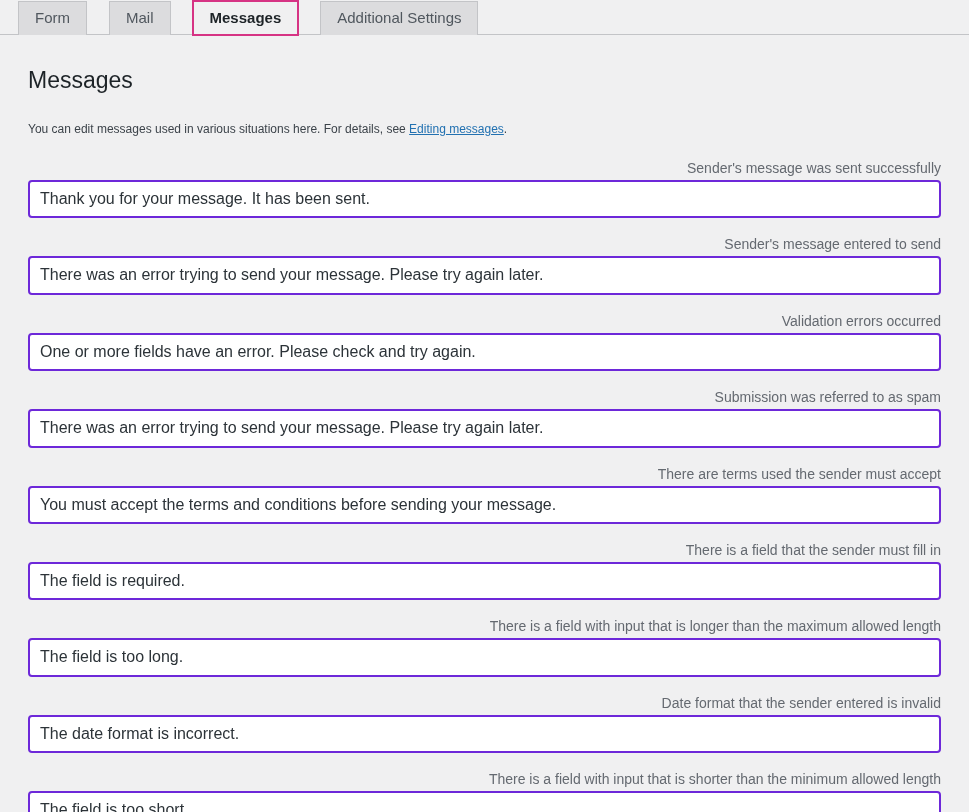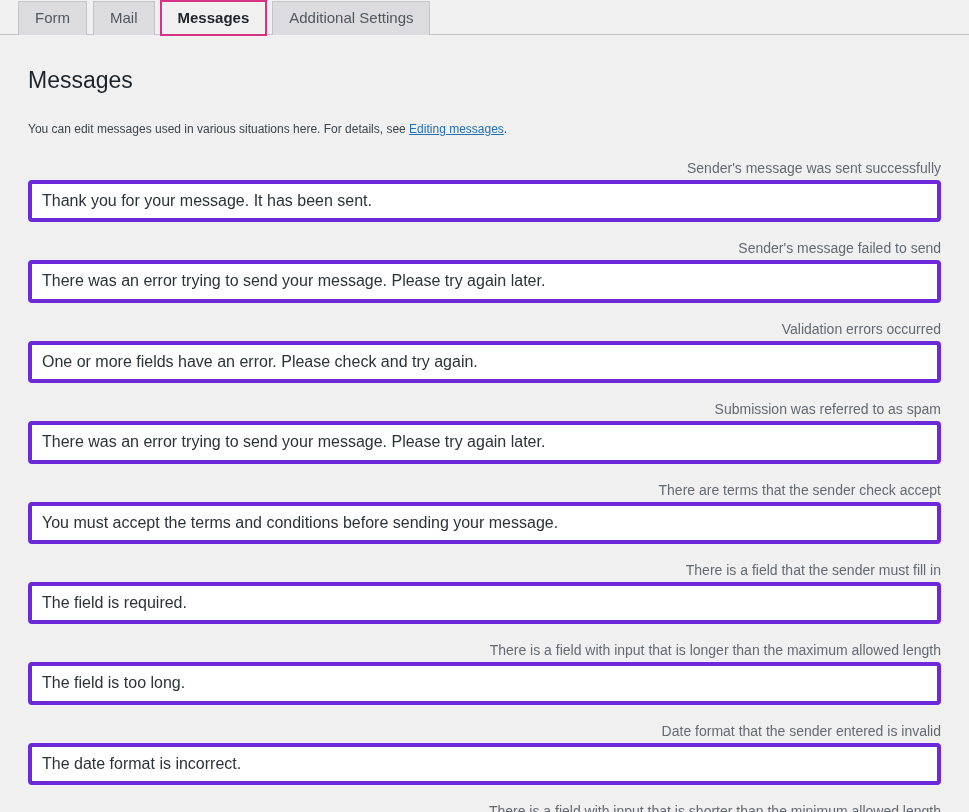--- a/index.html
+++ b/index.html
@@ -13,21 +13,21 @@
     overflow-x: hidden;
   }
   .tabs {
     display: flex;
     padding-left: 18px;
     border-bottom: 1px solid #c3c4c7;
     background: #f0f0f1;
   }
   .tab {
     padding: 7px 16px 8px;
-    margin-right: 6px;
+    margin-right: 22px;
     font-size: 15px;
     color: #50575e;
     border: 1px solid #c3c4c7;
     border-bottom: none;
     background: #dcdcde;
     cursor: pointer;
     position: relative;
     top: 1px;
     border-radius: 0;
   }
@@ -65,21 +65,21 @@
     color: #646970;
     display: block;
     margin-bottom: 4px;
     text-align: right;
   }
   .field-input {
     width: 100%;
     max-width: 940px;
     font-size: 16px;
     padding: 6px 10px;
-    border: 4px solid #6d28d9;
+    border: 2px solid #6d28d9;
     border-radius: 4px;
     background: #fff;
     color: #2c3338;
     line-height: 1.4;
   }
 </style>
 </head>
 <body>
 
 <div class="tabs">
@@ -96,36 +96,36 @@
   <p class="intro">
     <span>You can edit messages used in various situations here. For details, see </span><a href="#">Editing messages</a><span>.</span>
   </p>
 
   <div class="field-block">
     <label class="field-label">Sender's message was sent successfully</label>
     <input class="field-input" type="text" value="Thank you for your message. It has been sent." style="">
   </div>
 
   <div class="field-block">
-    <label class="field-label">Sender's message failed to send</label>
+    <label class="field-label">Sender's message entered to send</label>
     <input class="field-input" type="text" value="There was an error trying to send your message. Please try again later." style="">
   </div>
 
   <div class="field-block">
     <label class="field-label">Validation errors occurred</label>
     <input class="field-input" type="text" value="One or more fields have an error. Please check and try again." style="">
   </div>
 
   <div class="field-block">
     <label class="field-label">Submission was referred to as spam</label>
     <input class="field-input" type="text" value="There was an error trying to send your message. Please try again later." style="">
   </div>
 
   <div class="field-block">
-    <label class="field-label">There are terms that the sender check accept</label>
+    <label class="field-label">There are terms used the sender must accept</label>
     <input class="field-input" type="text" value="You must accept the terms and conditions before sending your message." style="">
   </div>
 
   <div class="field-block">
     <label class="field-label">There is a field that the sender must fill in</label>
     <input class="field-input" type="text" value="The field is required." style="">
   </div>
 
   <div class="field-block">
     <label class="field-label">There is a field with input that is longer than the maximum allowed length</label>

